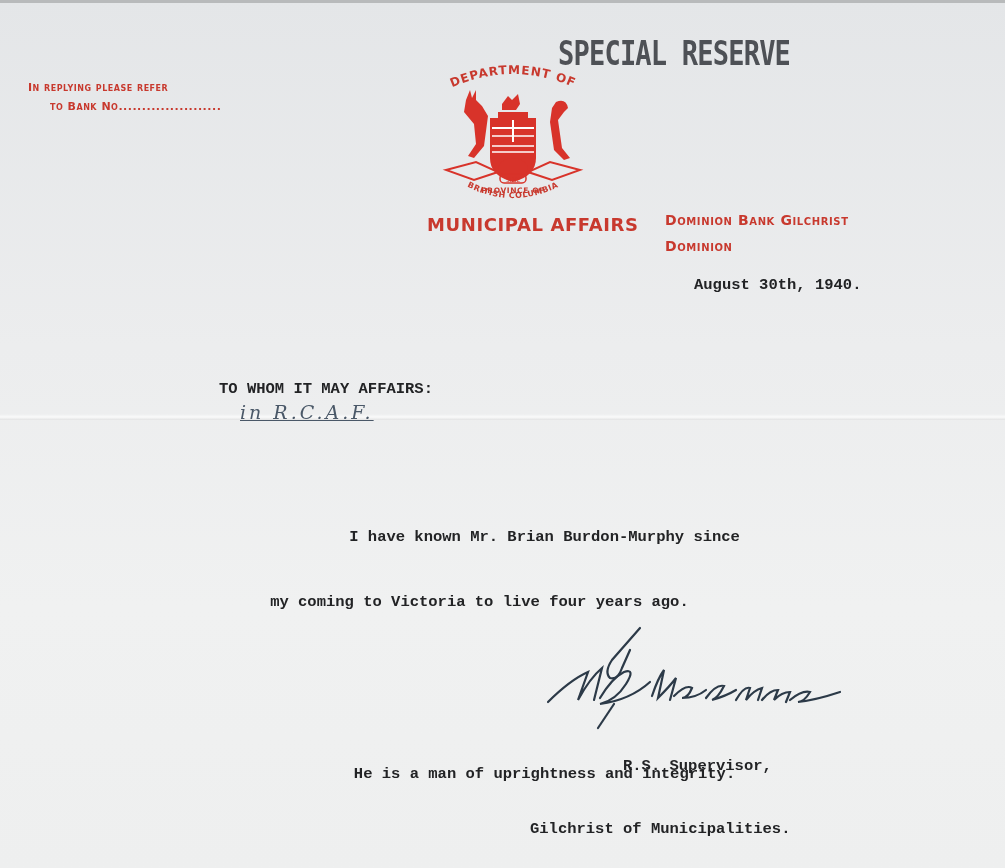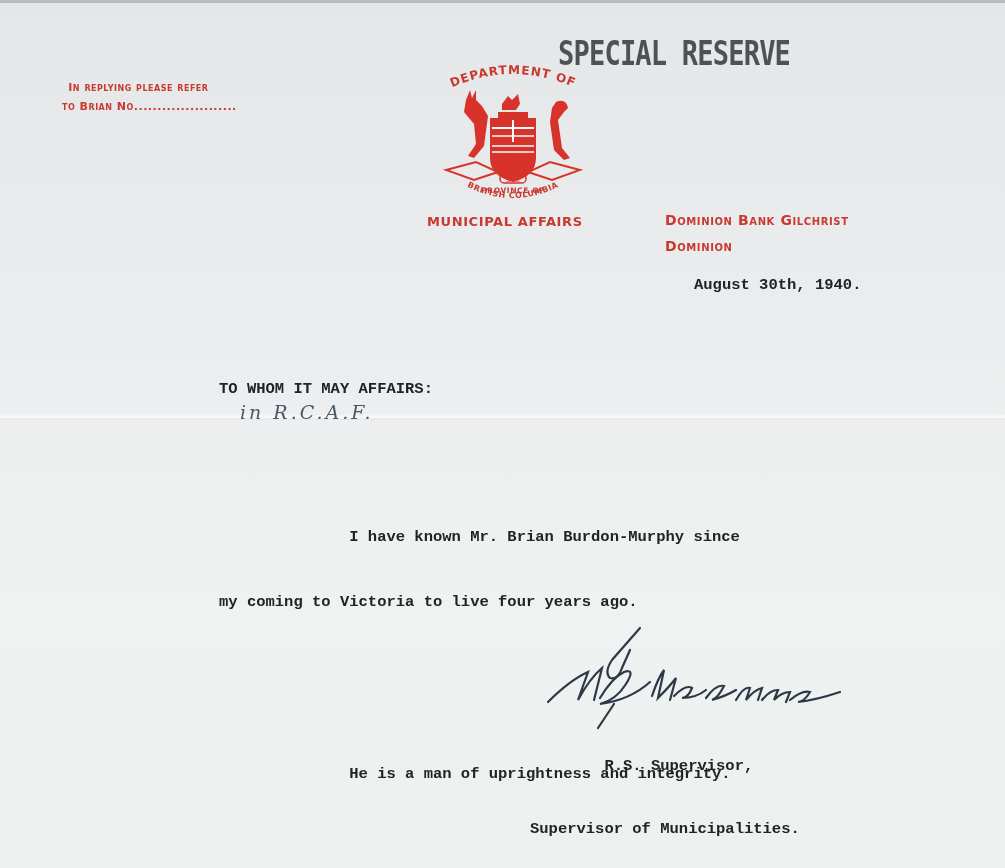--- a/index.html
+++ b/index.html
@@ -17,67 +17,67 @@
       position: absolute; left: 0; top: 414px; width: 1005px; height: 6px;
       background: linear-gradient(180deg, rgba(255,255,255,0.0), rgba(255,255,255,0.7), rgba(200,200,200,0.3));
     }
     .topedge {
       position: absolute; left: 0; top: 0; width: 1005px; height: 3px; background: #b8babb;
     }
     .red { color: #c8392e; }
     .smallcaps { font-family: "DejaVu Sans", sans-serif; font-weight: bold; letter-spacing: 0.5px; }
 
     .refer {
-      position: absolute; left: 40px; top: 81px; font-size: 9px; text-align: center;
+      position: absolute; left: 28px; top: 81px; font-size: 9px;
     }
     .refer .line2 { margin-top: 12px; padding-left: 22px; }
 
     .stamp {
       position: absolute; left: 558px; top: 34px;
       font-family: "DejaVu Sans Mono", monospace; font-weight: bold;
       font-size: 33px; color: #3a3d42; letter-spacing: -1px;
       transform: scaleX(0.82); transform-origin: left top;
       opacity: 0.88;
     }
 
     .crest { position: absolute; left: 428px; top: 62px; width: 170px; height: 176px; }
     .mun-affairs {
-      position: absolute; left: 427px; top: 214px; font-size: 13px; letter-spacing: 0.6px;
+      position: absolute; left: 427px; top: 214px; font-size: 18px; letter-spacing: 0.6px;
     }
     .address {
       position: absolute; left: 665px; top: 207px; font-size: 13px; letter-spacing: 0.6px; line-height: 26px;
     }
 
     .typed {
       font-family: "Liberation Mono", "DejaVu Sans Mono", monospace;
       font-weight: bold; font-size: 15.5px; color: #222325;
-      position: absolute; white-space: pre;
+      position: absolute; white-space: pre; text-align: center;
     }
     .date { left: 694px; top: 276px; }
     .salutation { left: 219px; top: 380px; }
     .hand {
       position: absolute; left: 240px; top: 401px; font-family: "DejaVu Serif", serif;
-      font-style: italic; font-size: 19px; color: #4a5868; letter-spacing: 3px;
+      font-style: italic; font-size: 19px; color: #4a5868; letter-spacing: 3px; text-decoration: underline;
     }
     .body-lines { left: 219px; top: 441px; line-height: 21.5px; }
     .para { margin-bottom: 21.5px; }
     .para:last-child { margin-bottom: 0; }
     .sig-block { left: 530px; top: 714px; line-height: 21px; }
     .signature { position: absolute; left: 540px; top: 620px; }
   </style>
 </head>
 <body>
 
 <div class="paper">
   <div class="topedge"></div>
   <div class="fold"></div>
 
   <div class="refer red smallcaps">
     <div style="font-variant: small-caps; font-size: 11px;">In replying please refer</div>
-    <div class="line2" style="font-variant: small-caps; font-size: 11px; margin-top: 6px;">to Brian No......................</div>
+    <div class="line2" style="font-variant: small-caps; font-size: 11px; margin-top: 6px;">to Bank No......................</div>
   </div>
 
   <div class="stamp">SPECIAL RESERVE</div>
 
   <div class="crest">
     <svg width="170" height="176" viewBox="0 0 170 176">
       <defs>
         <path id="arcTop" d="M 18 28 Q 85 -4 152 28"></path>
         <path id="arcBot" d="M 34 122 Q 85 150 136 122"></path>
       </defs>
@@ -144,15 +144,15 @@
       <path d="M166 78 Q176 64 184 66 Q178 78 172 80 Q186 76 196 70"></path>
       <path d="M196 80 Q204 66 210 68 L206 80 Q214 70 222 68 L218 80"></path>
       <path d="M222 80 Q230 70 238 70 L234 80 Q242 72 250 72 L246 82"></path>
       <path d="M250 80 Q262 70 270 72 Q264 82 258 82 Q276 80 300 72"></path>
       <path d="M74 84 L58 108"></path>
     </g>
   </svg>
 
   <div class="typed sig-block">
     <div>        R.S. Supervisor,</div>
-    <div>Supervisor of Municipalities.</div>
+    <div>Gilchrist of Municipalities.</div>
   </div>
 </div>
 
 </body></html>

